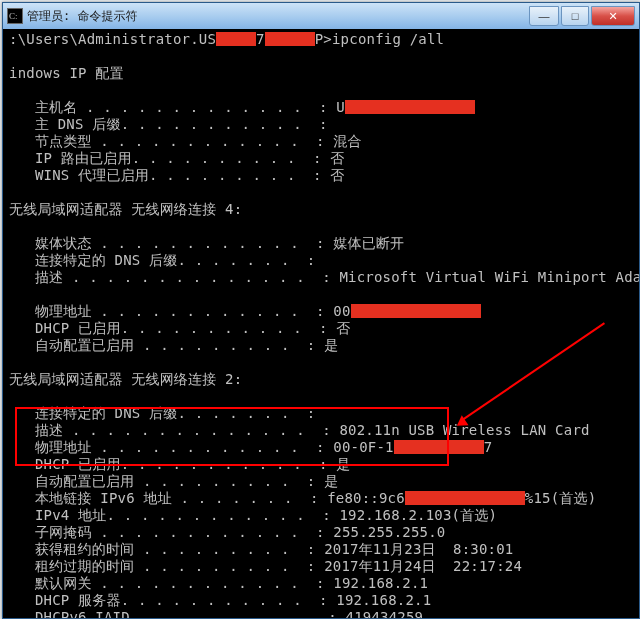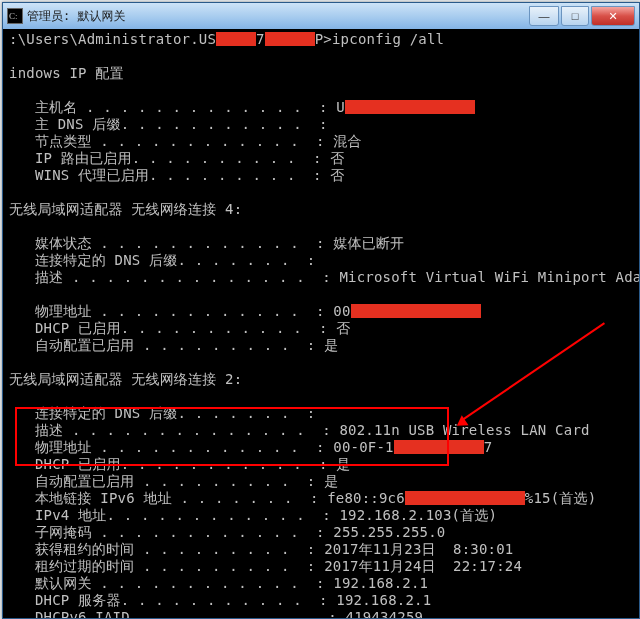--- a/index.html
+++ b/index.html
@@ -81,21 +81,21 @@
 <body>
 
 <div class="window">
   <div class="titlebar">
     <span class="icon">
       <svg viewBox="0 0 16 16">
           <rect x="0.5" y="0.5" width="15" height="15" fill="#000" stroke="#666"></rect>
           <text x="2" y="11" fill="#c0c0c0" font-size="9" font-family="Consolas">C:</text>
         </svg>
     </span>
-    <span class="title">管理员: 默认网关</span>
+    <span class="title">管理员: 命令提示符</span>
     <div class="winbtns">
       <div class="winbtn">—</div>
       <div class="winbtn max">□</div>
       <div class="winbtn close">✕</div>
     </div>
   </div>
 
   <div class="console" id="console"><div class="section"><span>:\Users\Administrator.US</span><span class="red-block" style="width: 40px;"></span><span>7</span><span class="red-block" style="width: 50px;"></span><span>P&gt;ipconfig /all</span></div><div class="section"> </div><div class="section">indows IP 配置</div><div class="section"> </div><div class="kv"><span>   主机名 . . . . . . . . . . . . .  : </span><span>U</span><span class="red-block" style="width: 130px;"></span></div><div class="kv"><span>   主 DNS 后缀. . . . . . . . . . .  : </span><span></span></div><div class="kv"><span>   节点类型 . . . . . . . . . . . .  : </span><span>混合</span></div><div class="kv"><span>   IP 路由已启用. . . . . . . . . .  : </span><span>否</span></div><div class="kv"><span>   WINS 代理已启用. . . . . . . . .  : </span><span>否</span></div><div class="section"> </div><div class="section">无线局域网适配器 无线网络连接 4:</div><div class="section"> </div><div class="kv"><span>   媒体状态 . . . . . . . . . . . .  : </span><span>媒体已断开</span></div><div class="kv"><span>   连接特定的 DNS 后缀. . . . . . .  : </span><span></span></div><div class="kv"><span>   描述 . . . . . . . . . . . . . .  : </span><span>Microsoft Virtual WiFi Miniport Adapter #</span></div><div class="section"> </div><div class="kv"><span>   物理地址 . . . . . . . . . . . .  : </span><span>00</span><span class="red-block" style="width: 130px;"></span></div><div class="kv"><span>   DHCP 已启用. . . . . . . . . . .  : </span><span>否</span></div><div class="kv"><span>   自动配置已启用 . . . . . . . . .  : </span><span>是</span></div><div class="section"> </div><div class="section">无线局域网适配器 无线网络连接 2:</div><div class="section"> </div><div class="kv"><span>   连接特定的 DNS 后缀. . . . . . .  : </span><span></span></div><div class="kv"><span>   描述 . . . . . . . . . . . . . .  : </span><span>802.11n USB Wireless LAN Card</span></div><div class="kv"><span>   物理地址 . . . . . . . . . . . .  : </span><span>00-0F-1</span><span class="red-block" style="width: 90px;"></span><span>7</span></div><div class="kv"><span>   DHCP 已启用. . . . . . . . . . .  : </span><span>是</span></div><div class="kv"><span>   自动配置已启用 . . . . . . . . .  : </span><span>是</span></div><div class="kv"><span>   本地链接 IPv6 地址 . . . . . . .  : </span><span>fe80::9c6</span><span class="red-block" style="width: 120px;"></span><span>%15(首选)</span></div><div class="kv"><span>   IPv4 地址. . . . . . . . . . . .  : </span><span>192.168.2.103(首选)</span></div><div class="kv"><span>   子网掩码 . . . . . . . . . . . .  : </span><span>255.255.255.0</span></div><div class="kv"><span>   获得租约的时间 . . . . . . . . .  : </span><span>2017年11月23日  8:30:01</span></div><div class="kv"><span>   租约过期的时间 . . . . . . . . .  : </span><span>2017年11月24日  22:17:24</span></div><div class="kv"><span>   默认网关 . . . . . . . . . . . .  : </span><span>192.168.2.1</span></div><div class="kv"><span>   DHCP 服务器. . . . . . . . . . .  : </span><span>192.168.2.1</span></div><div class="kv"><span>   DHCPv6 IAID. . . . . . . . . . .  : </span><span>419434259</span></div><div class="annotation"><div class="red-rect" style="left: 12px; top: 378px; width: 430px; height: 55px;"></div><div class="arrow-line" style="left: 602px; top: 295px; width: 174.184px; height: 2px; transform: rotate(145.763deg);"></div><div style="position: absolute; left: 452px; top: 389px; width: 0px; height: 0px; border-left: 6px solid transparent; border-right: 6px solid transparent; border-top: 10px solid rgb(255, 0, 0); transform: rotate(55.7625deg);"></div></div></div>
 </div>
 

